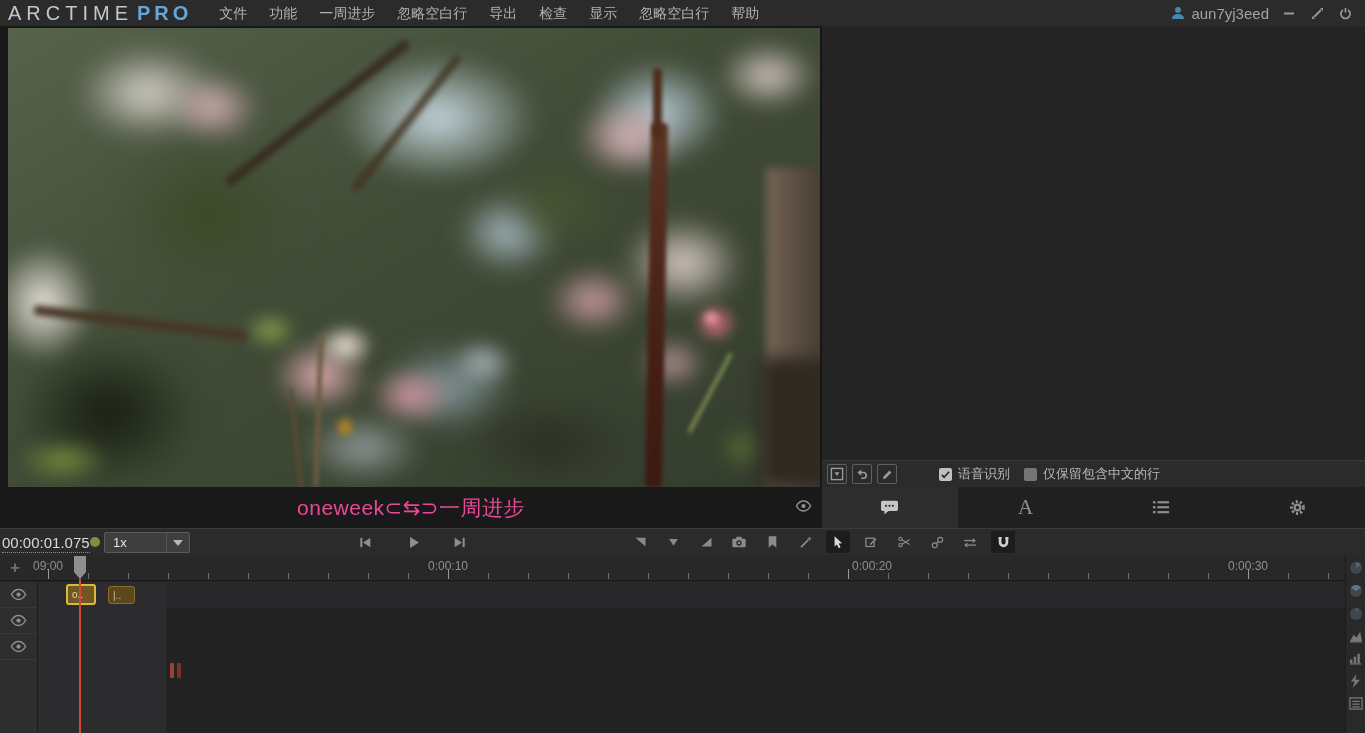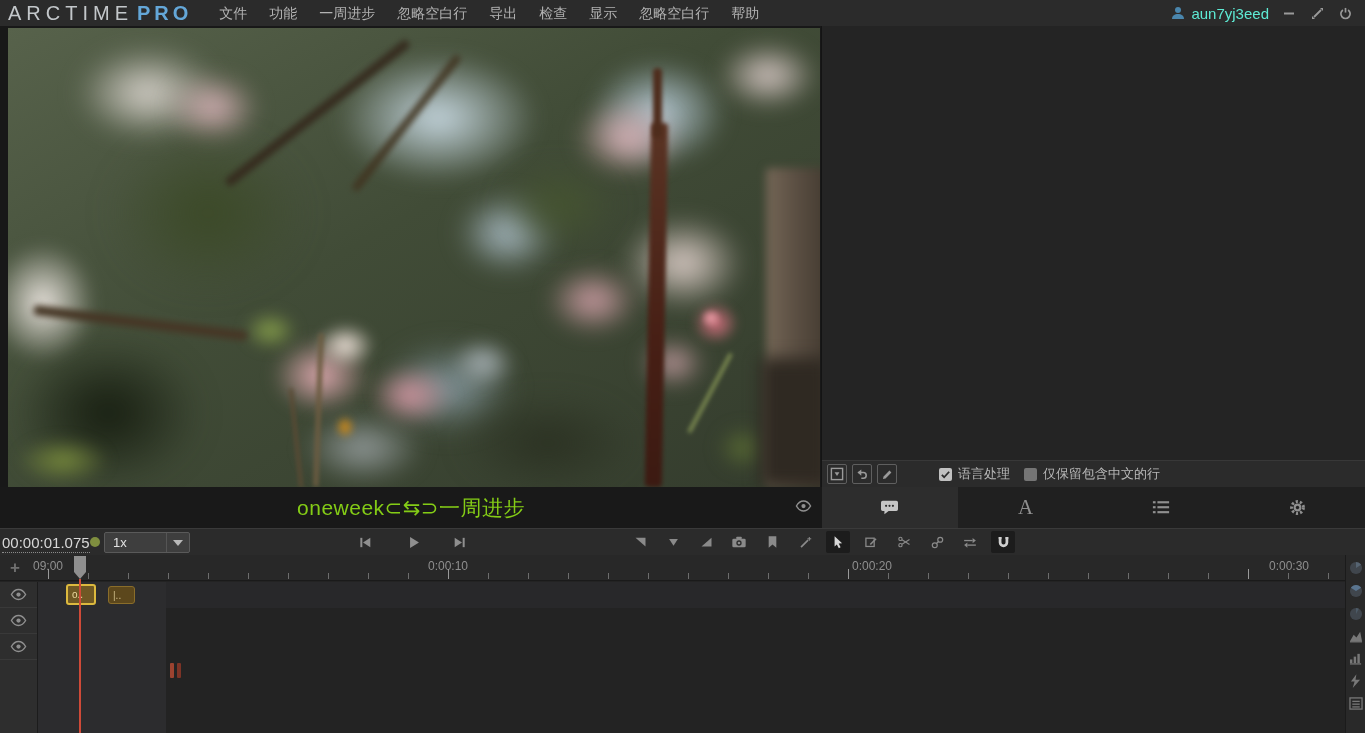--- a/index.html
+++ b/index.html
@@ -7,33 +7,33 @@
        font-family:"Liberation Sans","DejaVu Sans",sans-serif;color:#b8b8b8;-webkit-font-smoothing:antialiased;}
   .abs{position:absolute;}
 
   
   .menubar{left:0;top:0;width:1365px;height:26px;background:#2b2b2b;display:flex;align-items:center;padding-left:8px;box-sizing:border-box;}
   .logo{display:flex;align-items:center;margin-right:16px;cursor:default;}
   .logo-main{font-size:20px;letter-spacing:5px;color:#c3c7ca;}
   .logo-pro{font-size:20px;letter-spacing:4px;color:#64a7d8;font-weight:bold;margin-left:4px;}
   .menu-item{font-size:14px;color:#b2b2b2;padding:0 11px;line-height:26px;white-space:nowrap;}
   .menubar-right{margin-left:auto;display:flex;align-items:center;gap:12px;padding-right:12px;}
-  .username{font-size:15px;color:#5eead4;display:flex;align-items:center;gap:6px;}
+  .username{font-size:15px;color:#a3a3a3;display:flex;align-items:center;gap:6px;}
   .winbtn{width:16px;height:16px;display:flex;align-items:center;justify-content:center;}
 
   
   .left-section{left:0;top:26px;width:822px;height:502px;background:#181818;border-right:1px solid #141414;box-sizing:border-box;}
   .scene{position:absolute;left:8px;top:2px;width:812px;height:459px;overflow:hidden;
          background:linear-gradient(150deg,#57624b 0%,#414c37 45%,#343c2d 100%);}
   .blob{position:absolute;border-radius:50%;}
   .branch{position:absolute;border-radius:4px;}
 
   
   .subbar{position:absolute;left:0;top:461px;width:822px;height:41px;background:#191919;display:flex;align-items:center;justify-content:center;}
-  .subtext{font-size:21px;color:#84cc16;letter-spacing:.5px;}
+  .subtext{font-size:21px;color:#ec4899;letter-spacing:.5px;}
   .subbar-eye{position:absolute;right:10px;top:12px;}
 
   
   .controlrow{left:0;top:528px;width:1365px;height:27px;background:#2b2b2b;border-top:1px solid #3a3a3a;box-sizing:border-box;text-decoration:underline;}
   .timecode{position:absolute;left:2px;top:5px;font-size:15px;color:#d8d8d8;border-bottom:1px dotted #8a8a8a;padding-bottom:1px;}
   .recdot{position:absolute;left:90px;top:8px;width:10px;height:10px;border-radius:50%;background:#7f8e3f;}
   .speedbox{position:absolute;left:104px;top:3px;width:84px;height:19px;background:#3e3e3e;border:1px solid #5a5a5a;border-radius:2px;display:flex;align-items:center;}
   .speedbox .val{font-size:13px;color:#e2e2e2;padding-left:8px;}
   .speedbox .arr{margin-left:auto;width:22px;height:100%;border-left:1px solid #555;display:flex;align-items:center;justify-content:center;}
   .caret{width:0;height:0;border-left:5px solid transparent;border-right:5px solid transparent;border-top:6px solid #b8b8b8;}
@@ -197,21 +197,21 @@
     <span class="sqbtn">
       <svg width="13" height="13" viewBox="0 0 20 20">
         <path d="M3 17l1-4 9-9 3 3-9 9z" fill="#9a9a9a"></path>
       </svg>
     </span>
     <span class="chk on" style="margin-left:42px">
       <svg width="11" height="11" viewBox="0 0 12 12">
         <path d="M2 6.5l2.5 2.5L10 3" fill="none" stroke="#2b2b2b" stroke-width="2"></path>
       </svg>
     </span>
-    <span class="chklabel">语言处理</span>
+    <span class="chklabel">语音识别</span>
     <span class="chk off" style="margin-left:6px"></span>
     <span class="chklabel">仅保留包含中文的行</span>
   </div>
 
   <div class="abs tabrow">
     <div class="tab sel">
       <svg width="19" height="17" viewBox="0 0 22 20">
         <path d="M3 2h16a2 2 0 0 1 2 2v8a2 2 0 0 1-2 2h-9l-5 4v-4H3a2 2 0 0 1-2-2V4a2 2 0 0 1 2-2z" fill="#c6c6c6"></path>
         <circle cx="7" cy="8" r="1.3" fill="#2d2d2d"></circle>
           <circle cx="11" cy="8" r="1.3" fill="#2d2d2d"></circle>
@@ -345,21 +345,21 @@
       </svg>
     </span>
   </div>
 
   <div class="abs timeline">
     <div class="ruler">
       <span class="plus">+</span>
       <span class="rlabel" style="left:33px">09:00</span>
       <span class="rlabel" style="left:448px;transform:translateX(-50%)">0:00:10</span>
       <span class="rlabel" style="left:872px;transform:translateX(-50%)">0:00:20</span>
-      <span class="rlabel" style="left:1289px;transform:translateX(-50%)">0:00:30</span>
+      <span class="rlabel" style="left:1248px;transform:translateX(-50%)">0:00:30</span>
       <div class="minor-ticks"></div>
       <div class="major-ticks"></div>
     </div>
 
     <div class="row1band"></div>
     <div class="mediastrip"></div>
 
     <div class="gutter">
       <div class="eyecell">
         <svg width="17" height="13" viewBox="0 0 24 18">

